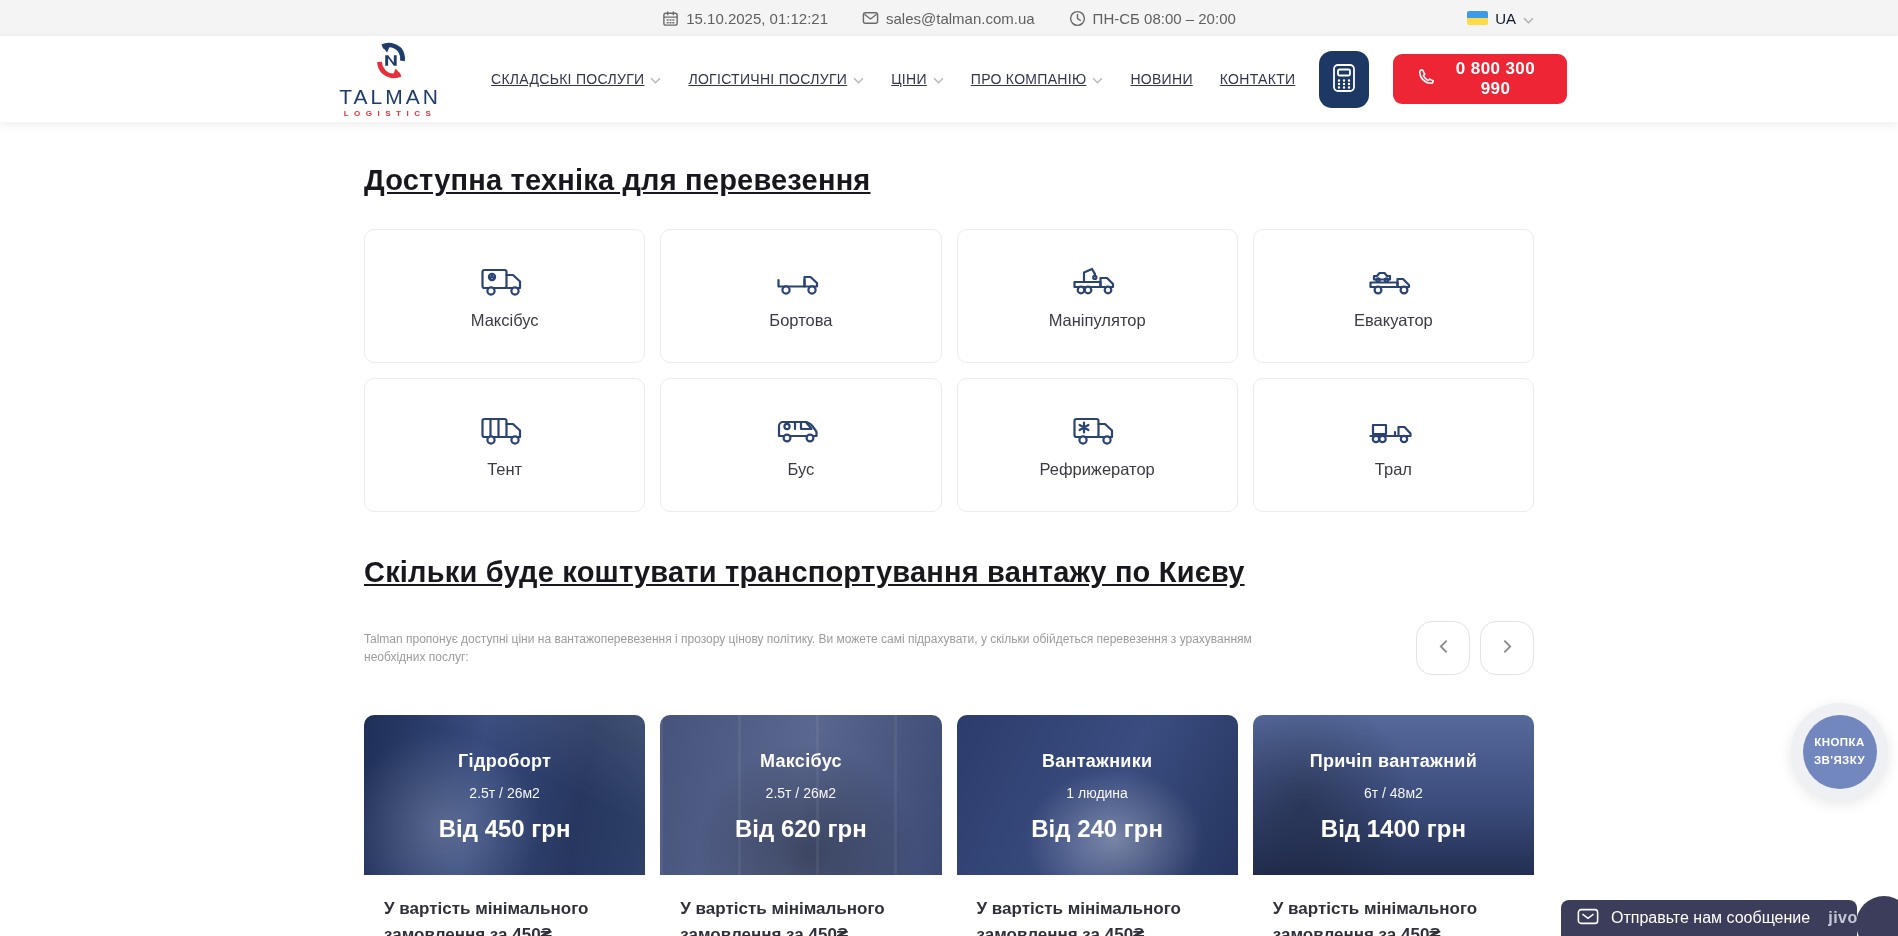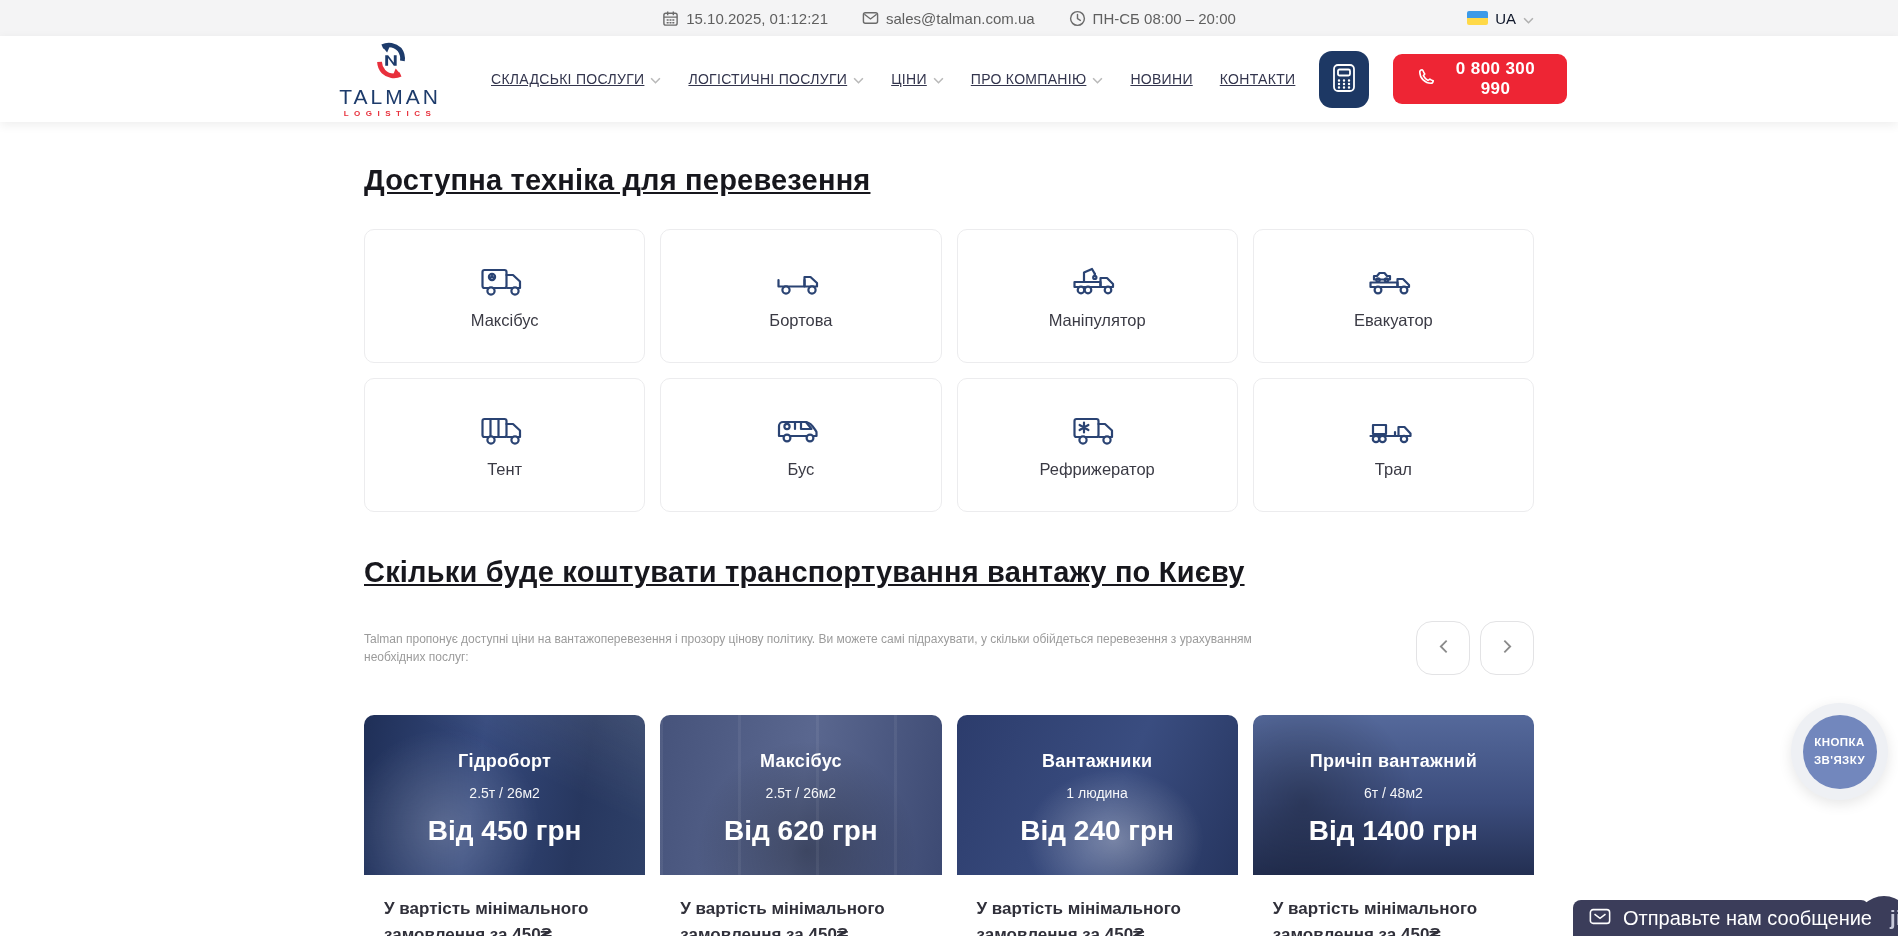--- a/index.html
+++ b/index.html
@@ -67,34 +67,34 @@
     radial-gradient(circle at 52% 85%, rgba(0,0,0,0.30), transparent 55%),
     linear-gradient(100deg,#46537b 0%,#5a678f 50%,#3d4a73 100%); }
   .pcard:nth-child(3) .pcard-media { background:
     radial-gradient(ellipse at 56% 78%, rgba(255,255,255,0.32), transparent 40%),
     linear-gradient(115deg,#2c3c6c 0%,#3a4d80 55%,#26355f 100%); }
   .pcard:nth-child(4) .pcard-media { background:
     radial-gradient(circle at 18% 55%, rgba(0,0,0,0.28), transparent 45%),
     linear-gradient(180deg,#55699b 0%,#3c4d7d 55%,#232f52 100%); }
   .pcard-title { font-size:18px; font-weight:bold; letter-spacing:0.3px; }
   .pcard-spec { font-size:14px; margin-top:13px; opacity:0.95; }
-  .pcard-price { font-size:28px; font-weight:bold; margin-top:14px; }
+  .pcard-price { font-size:24px; font-weight:bold; margin-top:14px; }
   .pcard-body { background:#fff; padding:21px 20px 0; }
   .pcard-note { font-size:17px; font-weight:bold; color:#30303a; line-height:1.5; }
 
   
   .callback { position:fixed; top:703px; right:10px; width:97px; height:97px; border-radius:50%;
     background:#eef0f4; box-shadow:0 4px 14px rgba(0,0,0,0.10); display:flex;
     align-items:center; justify-content:center; cursor:pointer; z-index:20; }
   .callback-inner { width:74px; height:74px; border-radius:50%; background:#7287bd; color:#fff;
     display:flex; flex-direction:column; align-items:center; justify-content:center;
     font-size:11.5px; font-weight:bold; letter-spacing:0.4px; line-height:1.5; }
-  .jivo-bar { position:fixed; right:29px; bottom:0; width:296px; height:36px; background:#3b3d5a;
+  .jivo-bar { position:fixed; right:41px; bottom:0; width:296px; height:36px; background:#3b3d5a;
     border-radius:8px 8px 0 0; display:flex; align-items:center; gap:12px; padding:0 16px;
-    color:#fff; font-size:20px; cursor:pointer; z-index:21; white-space:nowrap; }
+    color:#fff; font-size:16px; cursor:pointer; z-index:21; white-space:nowrap; }
   .jivo-brand { color:#c7c9d9; font-weight:bold; letter-spacing:0.5px; margin-left:6px; }
   .jivo-bubble { position:fixed; right:-14px; bottom:-16px; width:56px; height:56px;
     border-radius:50%; background:#3b3d5a; z-index:20; cursor:pointer; }
 
   .vicon { stroke:#2a4373; stroke-width:2.2; fill:none; stroke-linecap:round; stroke-linejoin:round; }
   .vicon .wh { fill:#fff; }
 </style>
 </head>
 <body>
 

